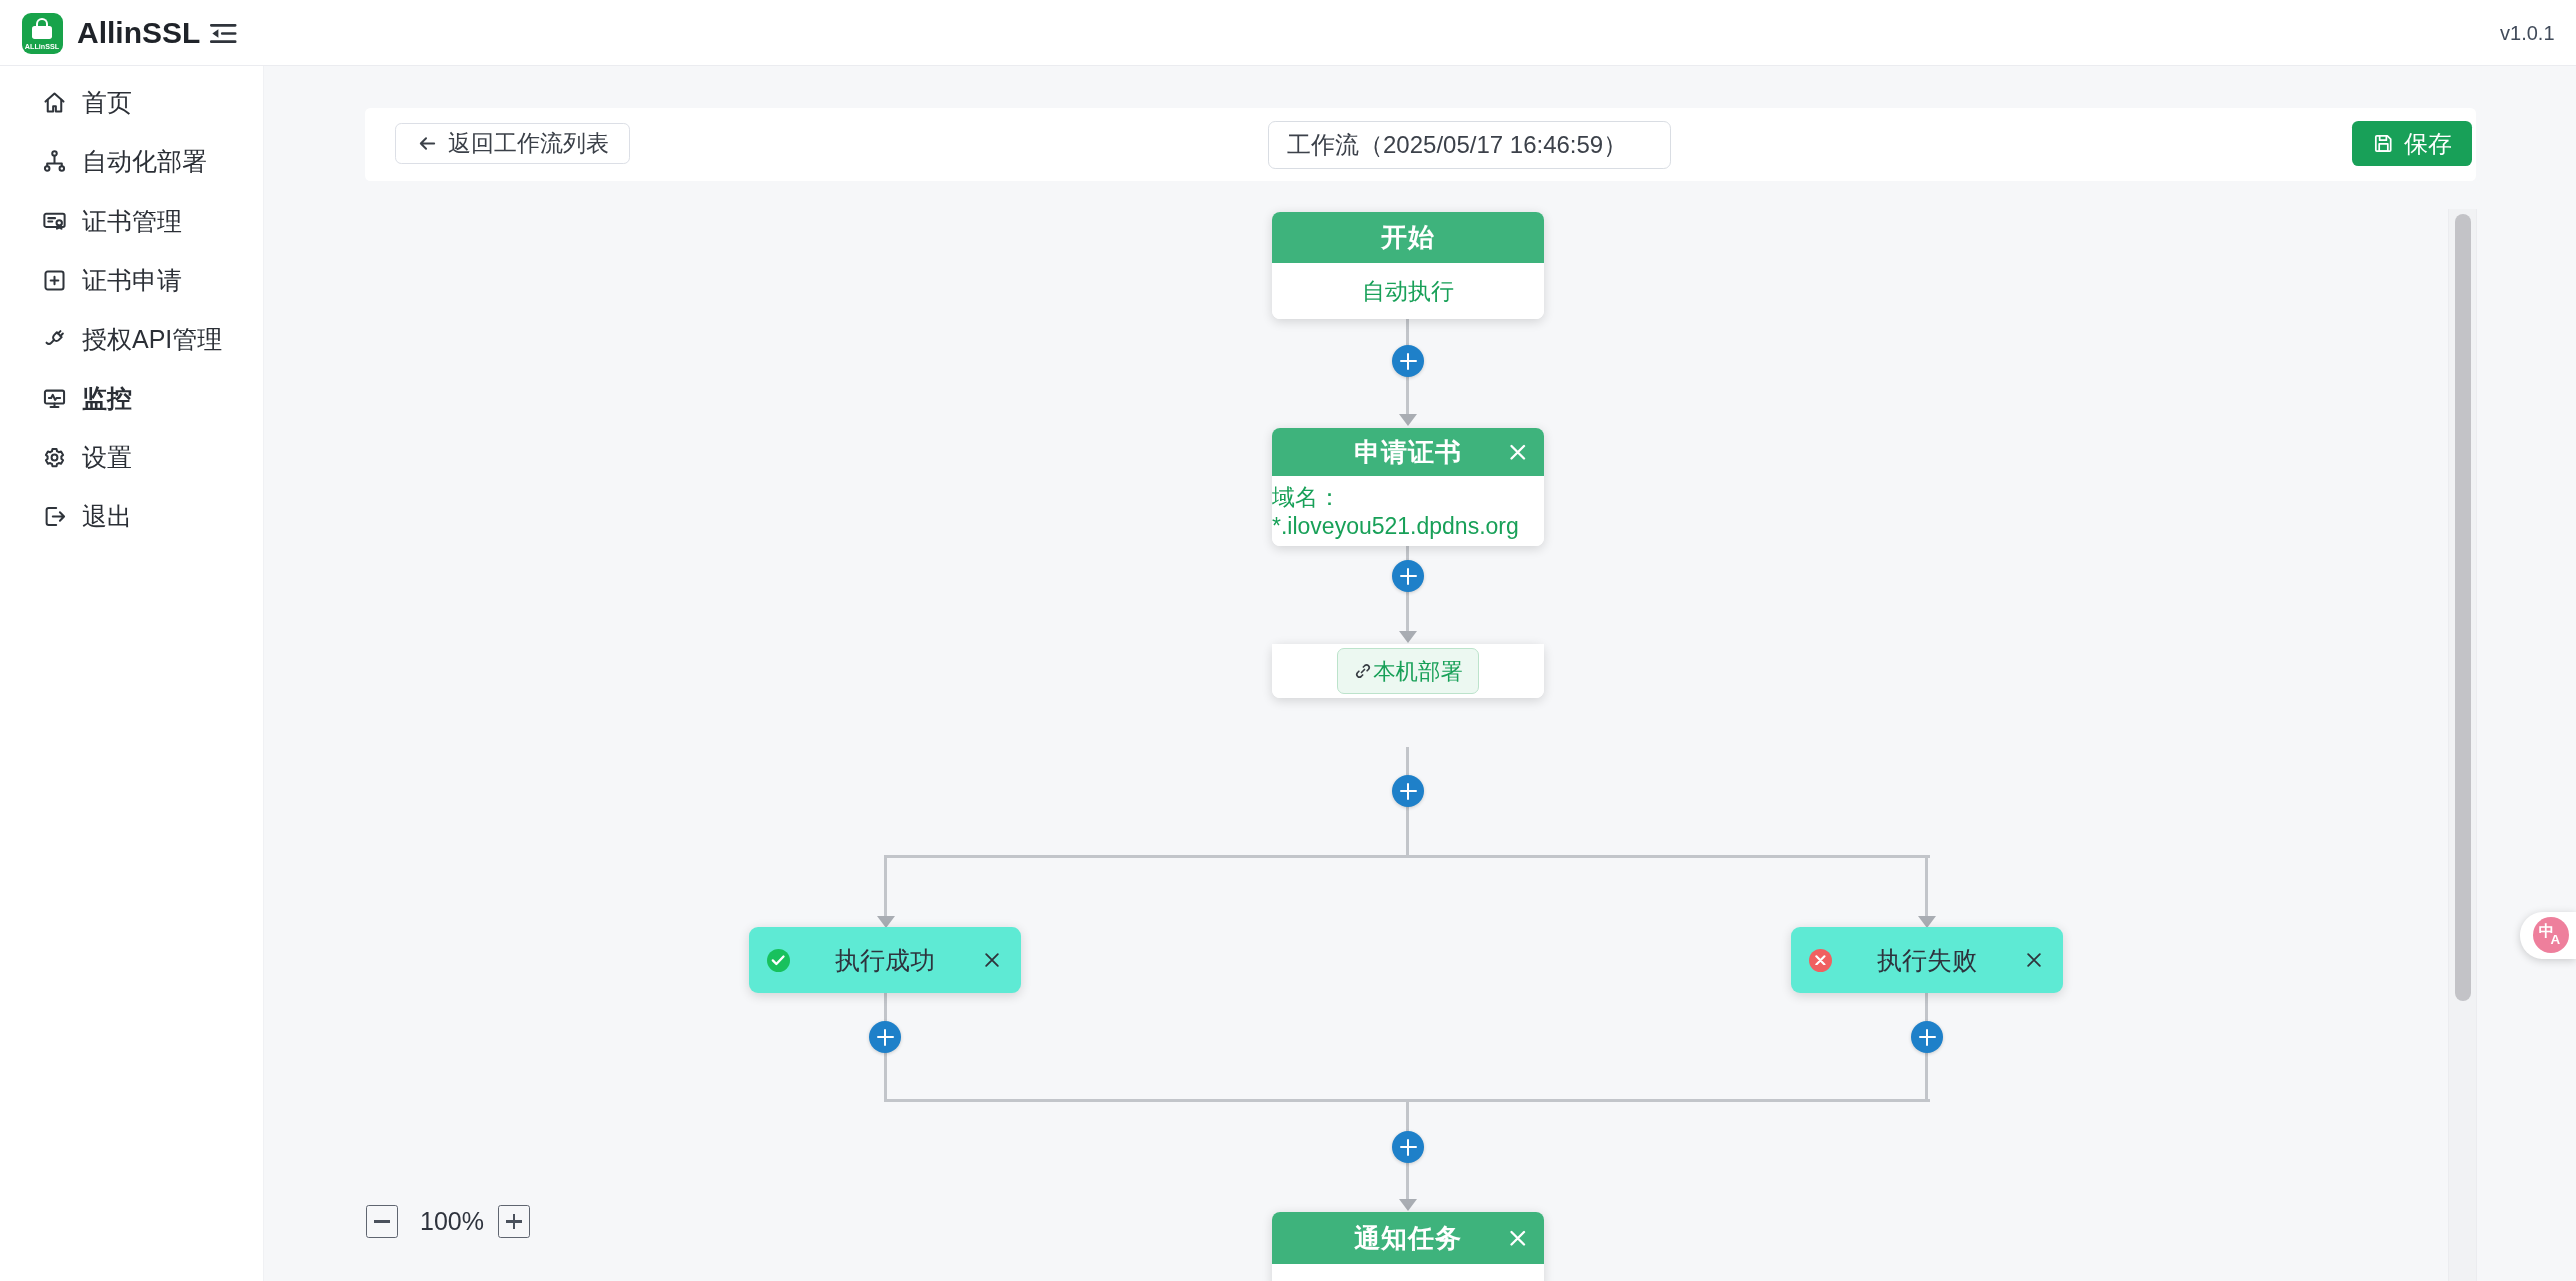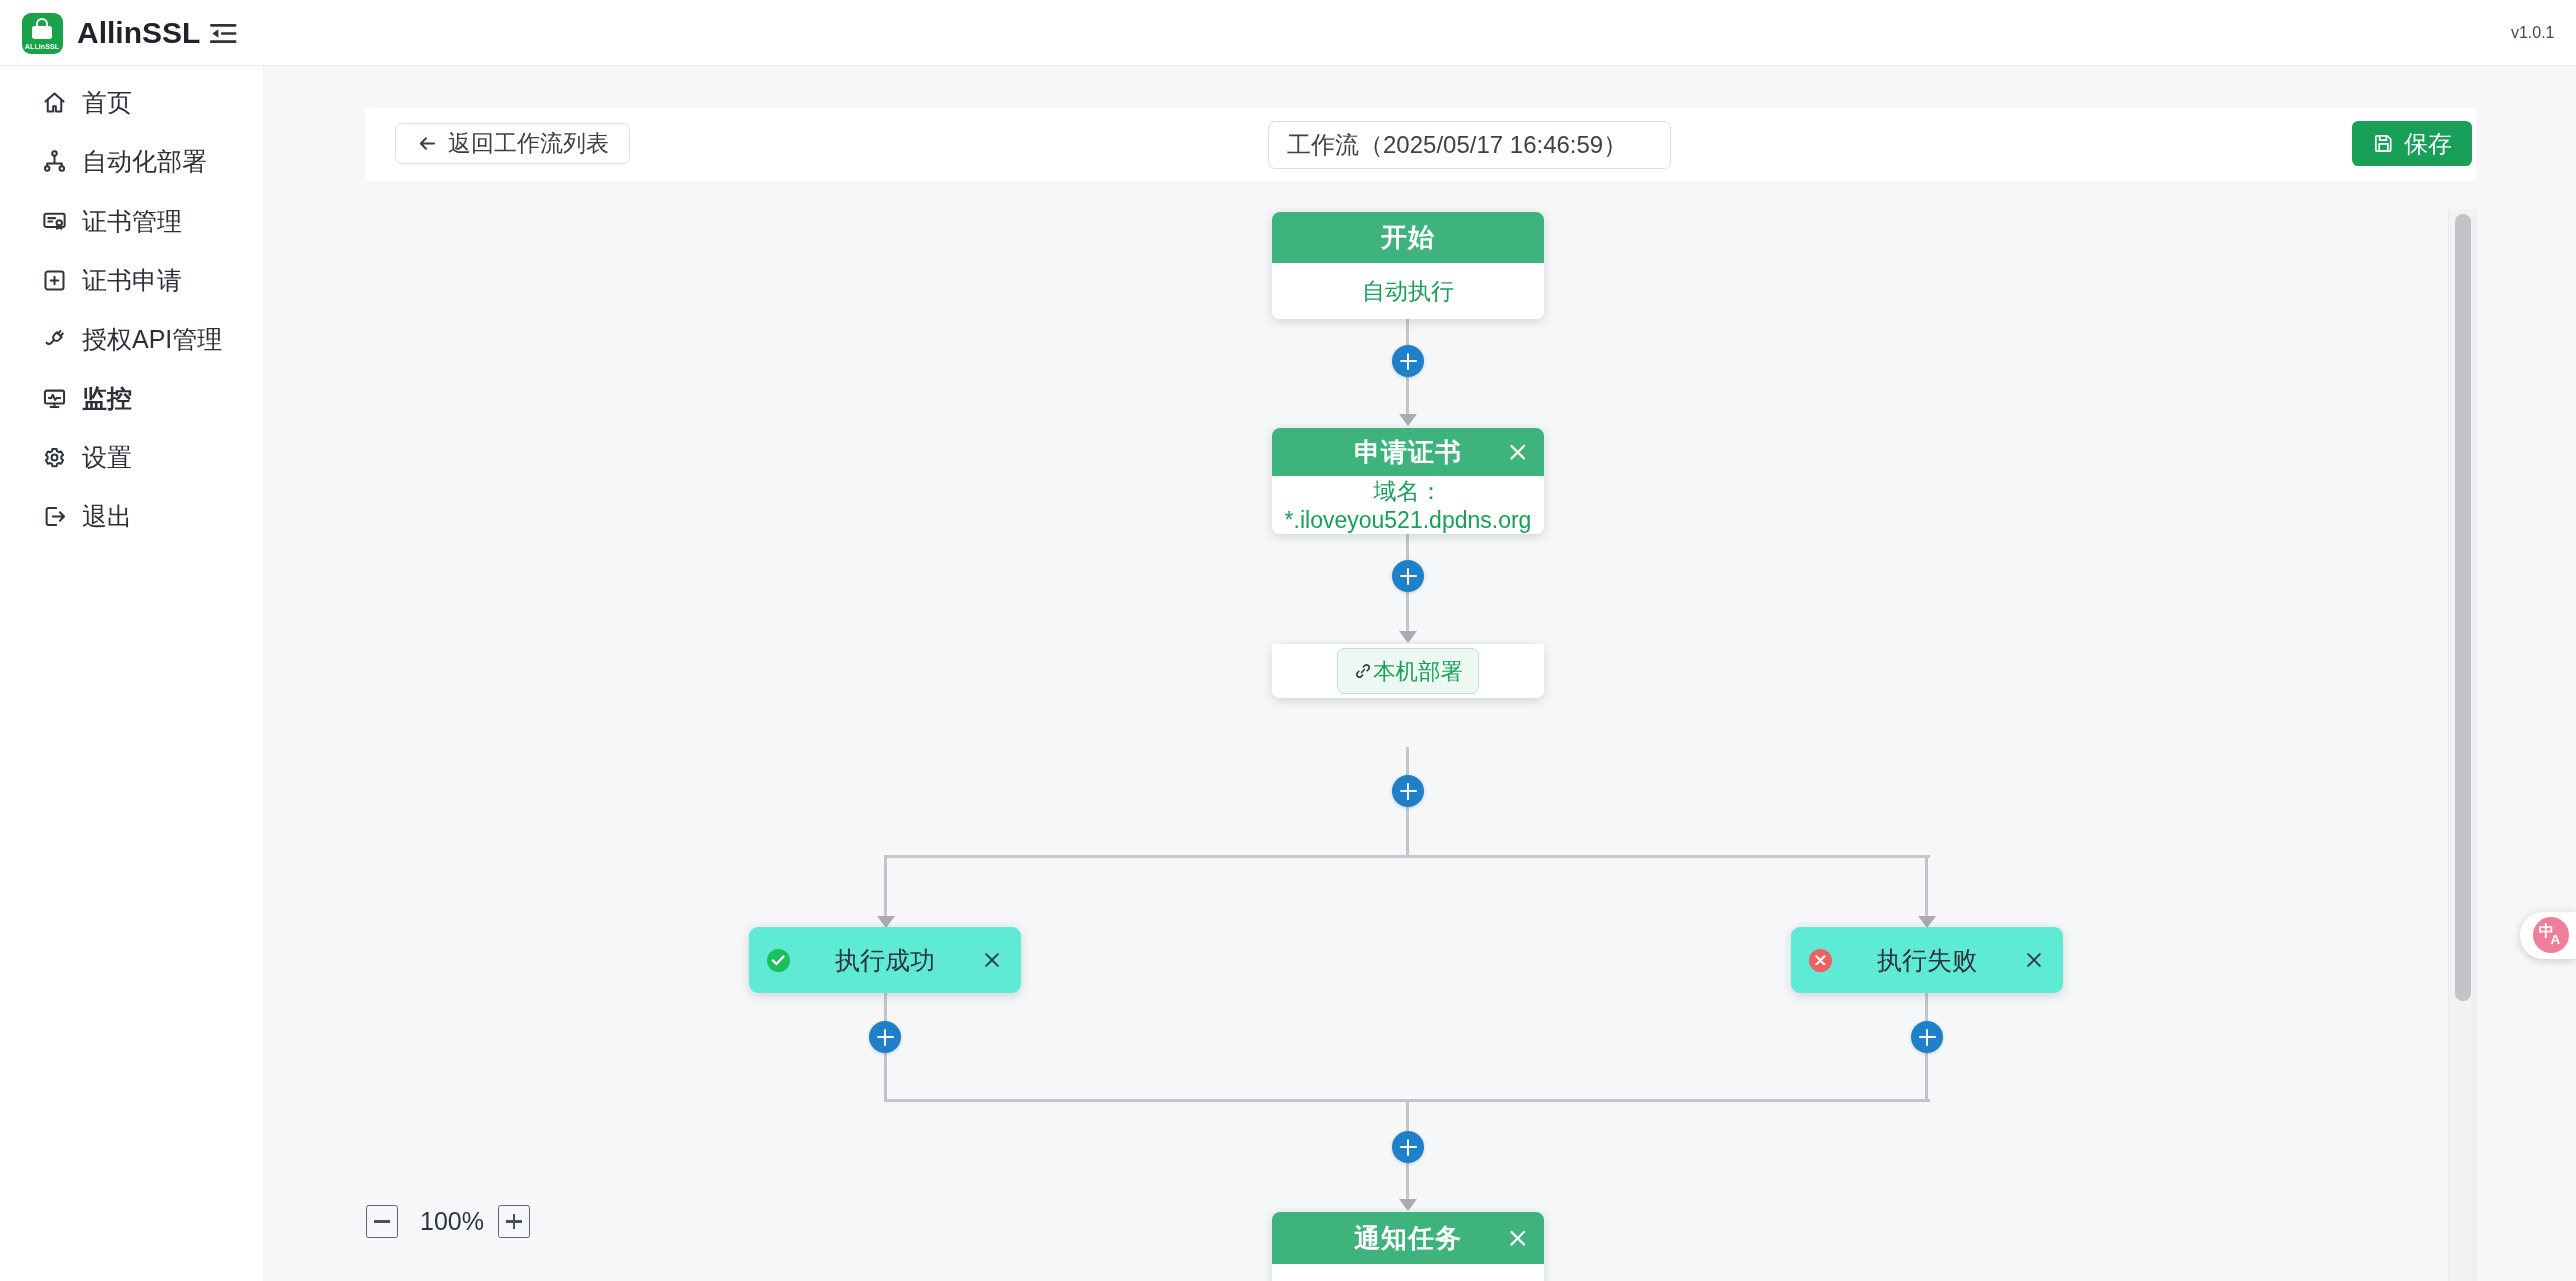--- a/index.html
+++ b/index.html
@@ -14,21 +14,21 @@
     background:#18a34a; }
   .lock-shackle { position:absolute; left:14.3px; top:5.4px; width:12.5px; height:10.8px;
     border:2.7px solid #fff; border-bottom:none; border-radius:6.3px 6.3px 0 0; }
   .lock-body { position:absolute; left:10.8px; top:13.4px; width:20px; height:13.4px; background:#fff; border-radius:2.7px; }
   .logo-mini-text { position:absolute; left:0; right:0; bottom:2.7px; text-align:center;
     font-size:7.2px; color:#fff; font-weight:bold; letter-spacing:0; }
   .app-title { position:absolute; left:77px; top:0; height:66px; line-height:66px;
     font-size:30px; font-weight:bold; color:#1f2329; }
   .collapse-btn { position:absolute; left:208px; top:20px; width:32px; height:27px; cursor:pointer; }
   .version { position:absolute; right:21.5px; top:0; height:66px; line-height:66px;
-    font-size:16px; color:#414b5a; }
+    font-size:20px; color:#414b5a; }
 
   
   .sidebar { position:absolute; left:0; top:66px; width:264px; height:1215px; background:#fff;
     border-right:0.9px solid #f0f1f4; z-index:25; }
   .side-item { position:absolute; left:0; width:264px; height:43px; cursor:pointer; }
   .side-item .s-icon { position:absolute; left:41px; top:8px; }
   .side-item .s-label { position:absolute; left:82px; top:0; height:43px; line-height:43px;
     font-size:25px; color:#2b2f36; white-space:nowrap; }
 
   
@@ -160,21 +160,21 @@
 
     <div class="node" style="left:1272px;top:428px;">
       <div class="node-h" style="height:48px;">
         <span>申请证书</span>
         <span class="node-close">
           <svg width="21.5" height="21.5" viewBox="0 0 24 24" fill="none" stroke="#fff" stroke-width="2.6" stroke-linecap="round">
               <path d="M5 5l14 14M19 5L5 19"></path>
             </svg>
         </span>
       </div>
-      <div class="node-b" style="height:58px;text-align:center;">
+      <div class="node-b" style="height:70px;">
         <span>域名：*.iloveyou521.dpdns.org</span>
       </div>
     </div>
 
     <div class="node" style="left:1272px;top:644px;">
       <div class="node-b" style="height:54px;">
         <span class="deploy-tag">
           <svg width="20" height="20" viewBox="0 0 24 24" fill="none" stroke="#383d44" stroke-width="2" stroke-linecap="round">
               <path d="M10.2 13.8l3.6-3.6"></path>
               <path d="M12.4 7.2l1.8-1.8a3.2 3.2 0 0 1 4.5 4.5l-1.8 1.8"></path>

